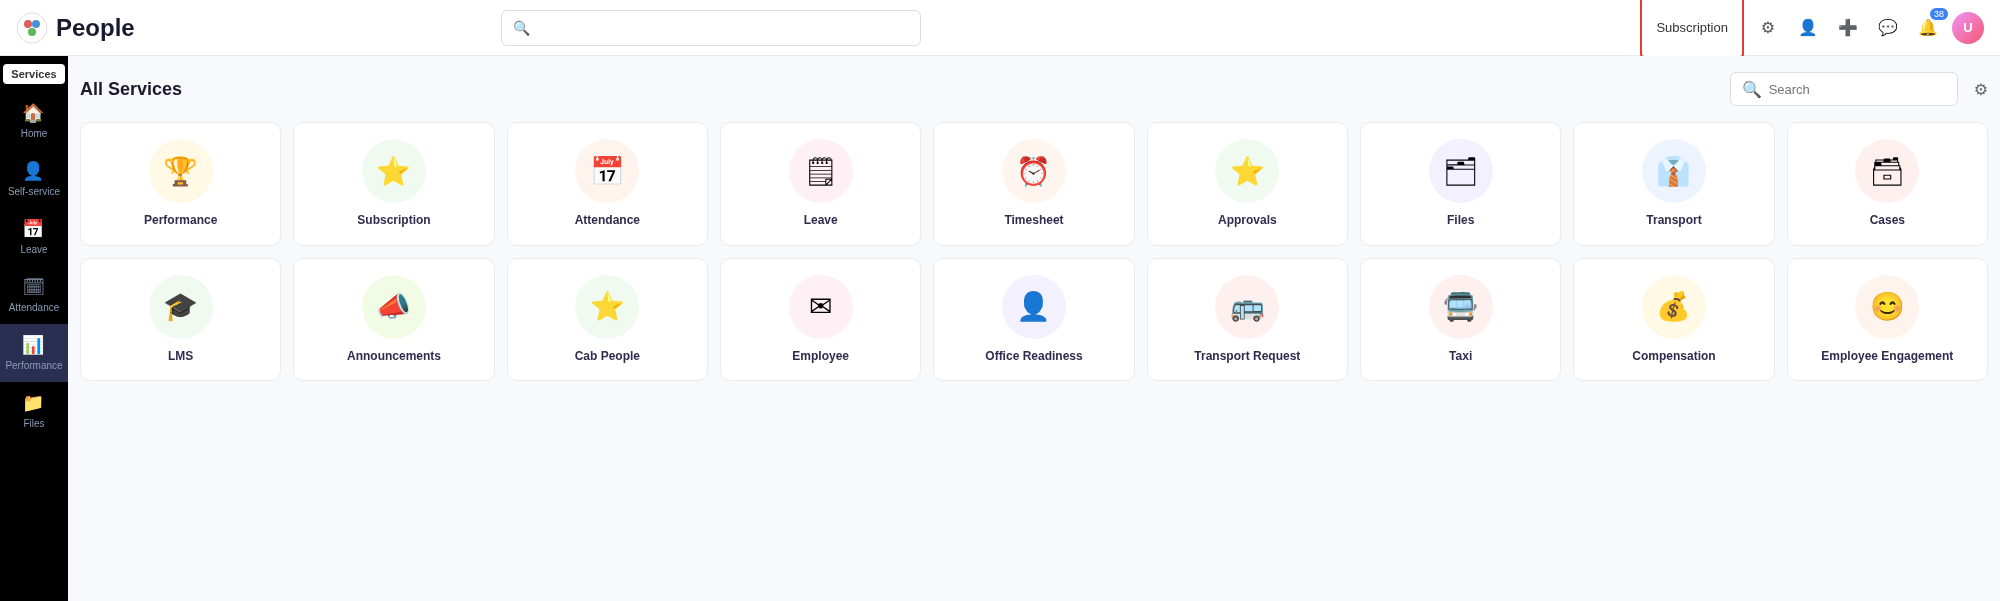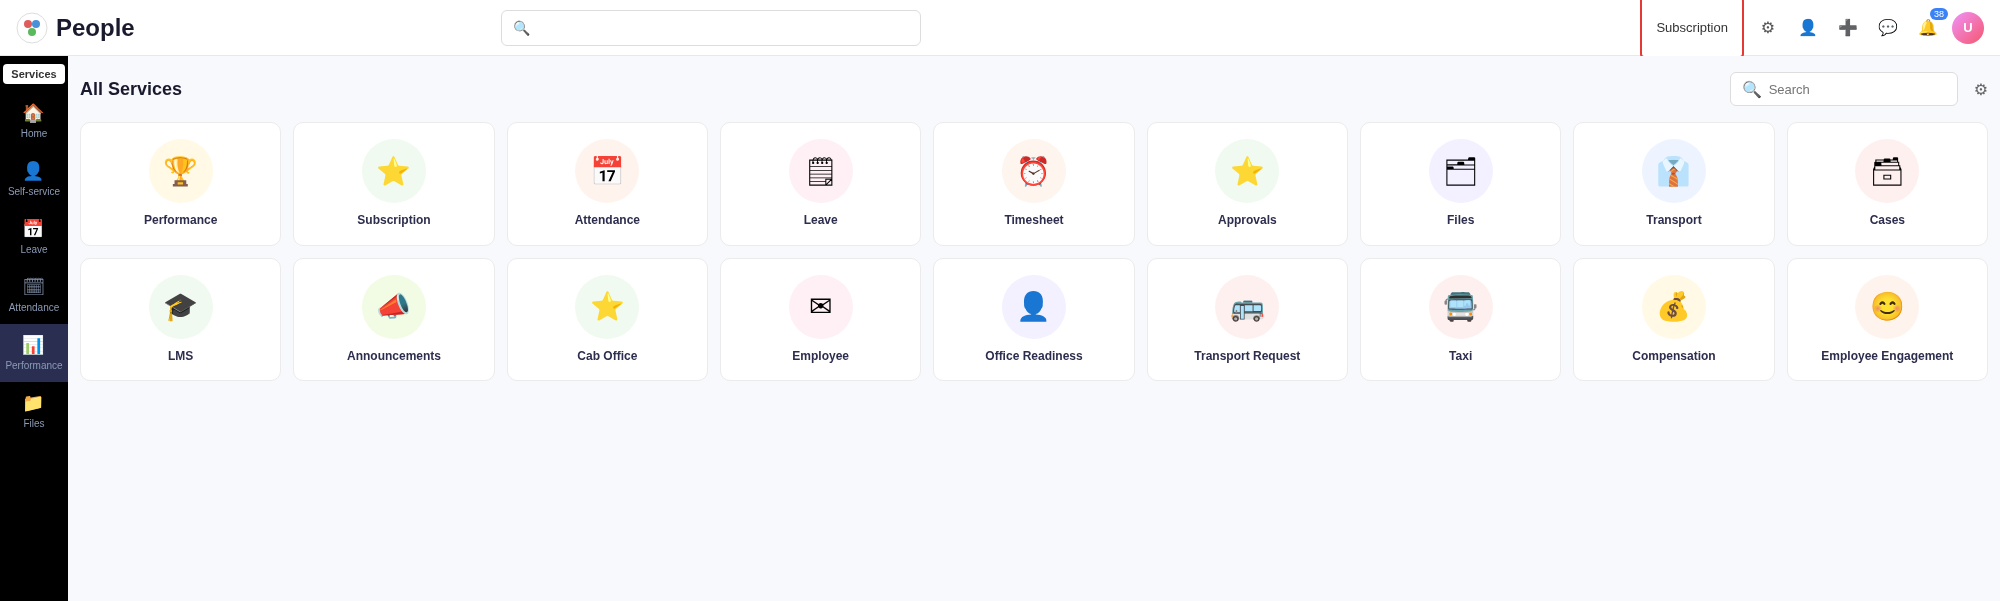--- a/index.html
+++ b/index.html
@@ -223,21 +223,21 @@
       <div class="service-card">
         <div class="service-icon-wrap ic-green">🎓</div>
         <span class="service-label">LMS</span>
       </div>
       <div class="service-card">
         <div class="service-icon-wrap ic-lime">📣</div>
         <span class="service-label">Announcements</span>
       </div>
       <div class="service-card">
         <div class="service-icon-wrap ic-green">⭐</div>
-        <span class="service-label">Cab Office</span>
+        <span class="service-label">Cab People</span>
       </div>
       <div class="service-card">
         <div class="service-icon-wrap ic-pink">✉</div>
         <span class="service-label">Employee</span>
       </div>
       <div class="service-card">
         <div class="service-icon-wrap ic-purple">👤</div>
         <span class="service-label">Office Readiness</span>
       </div>
       <div class="service-card">

